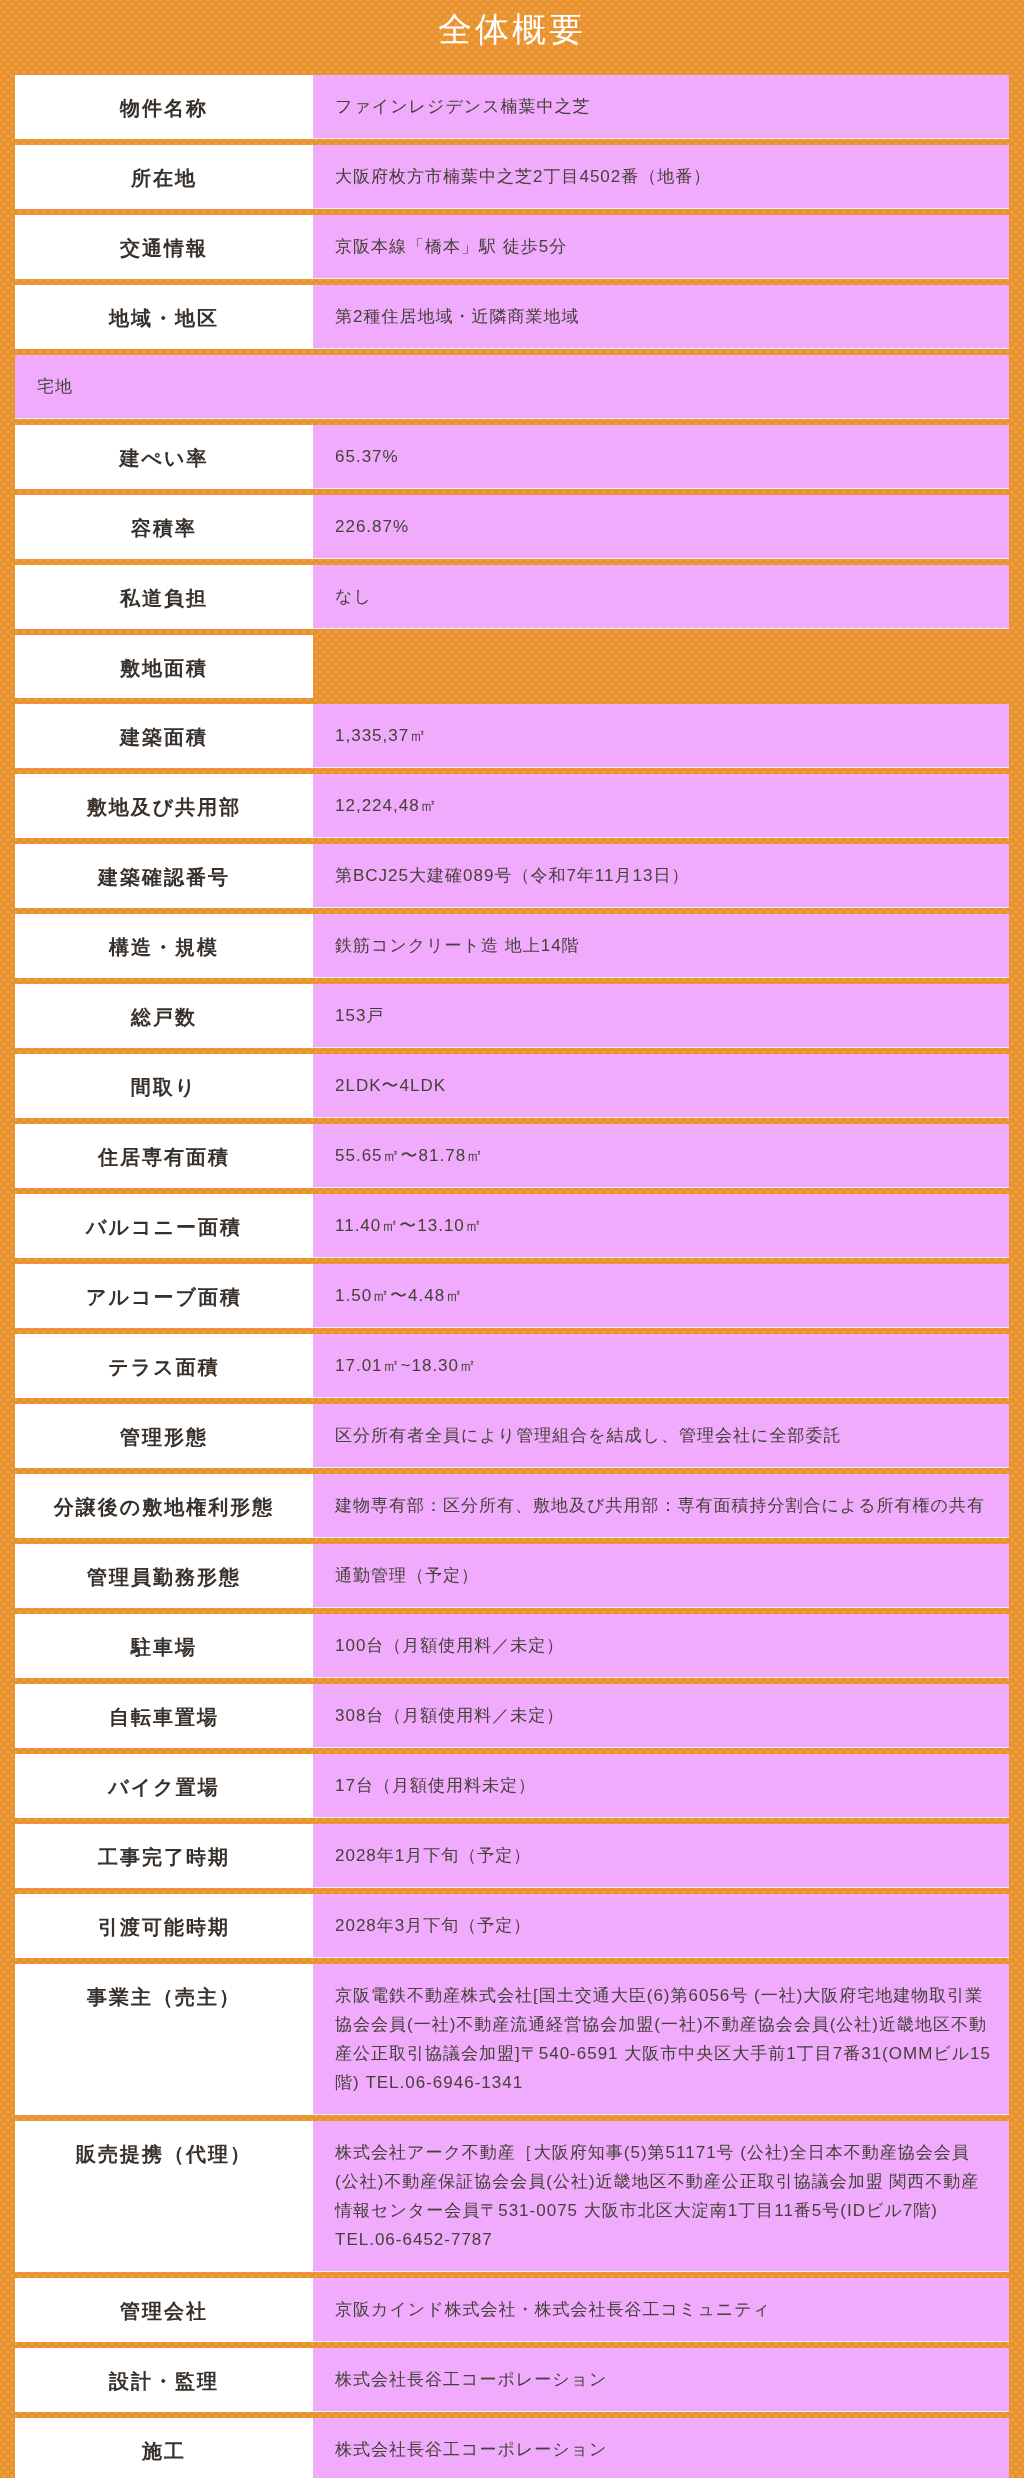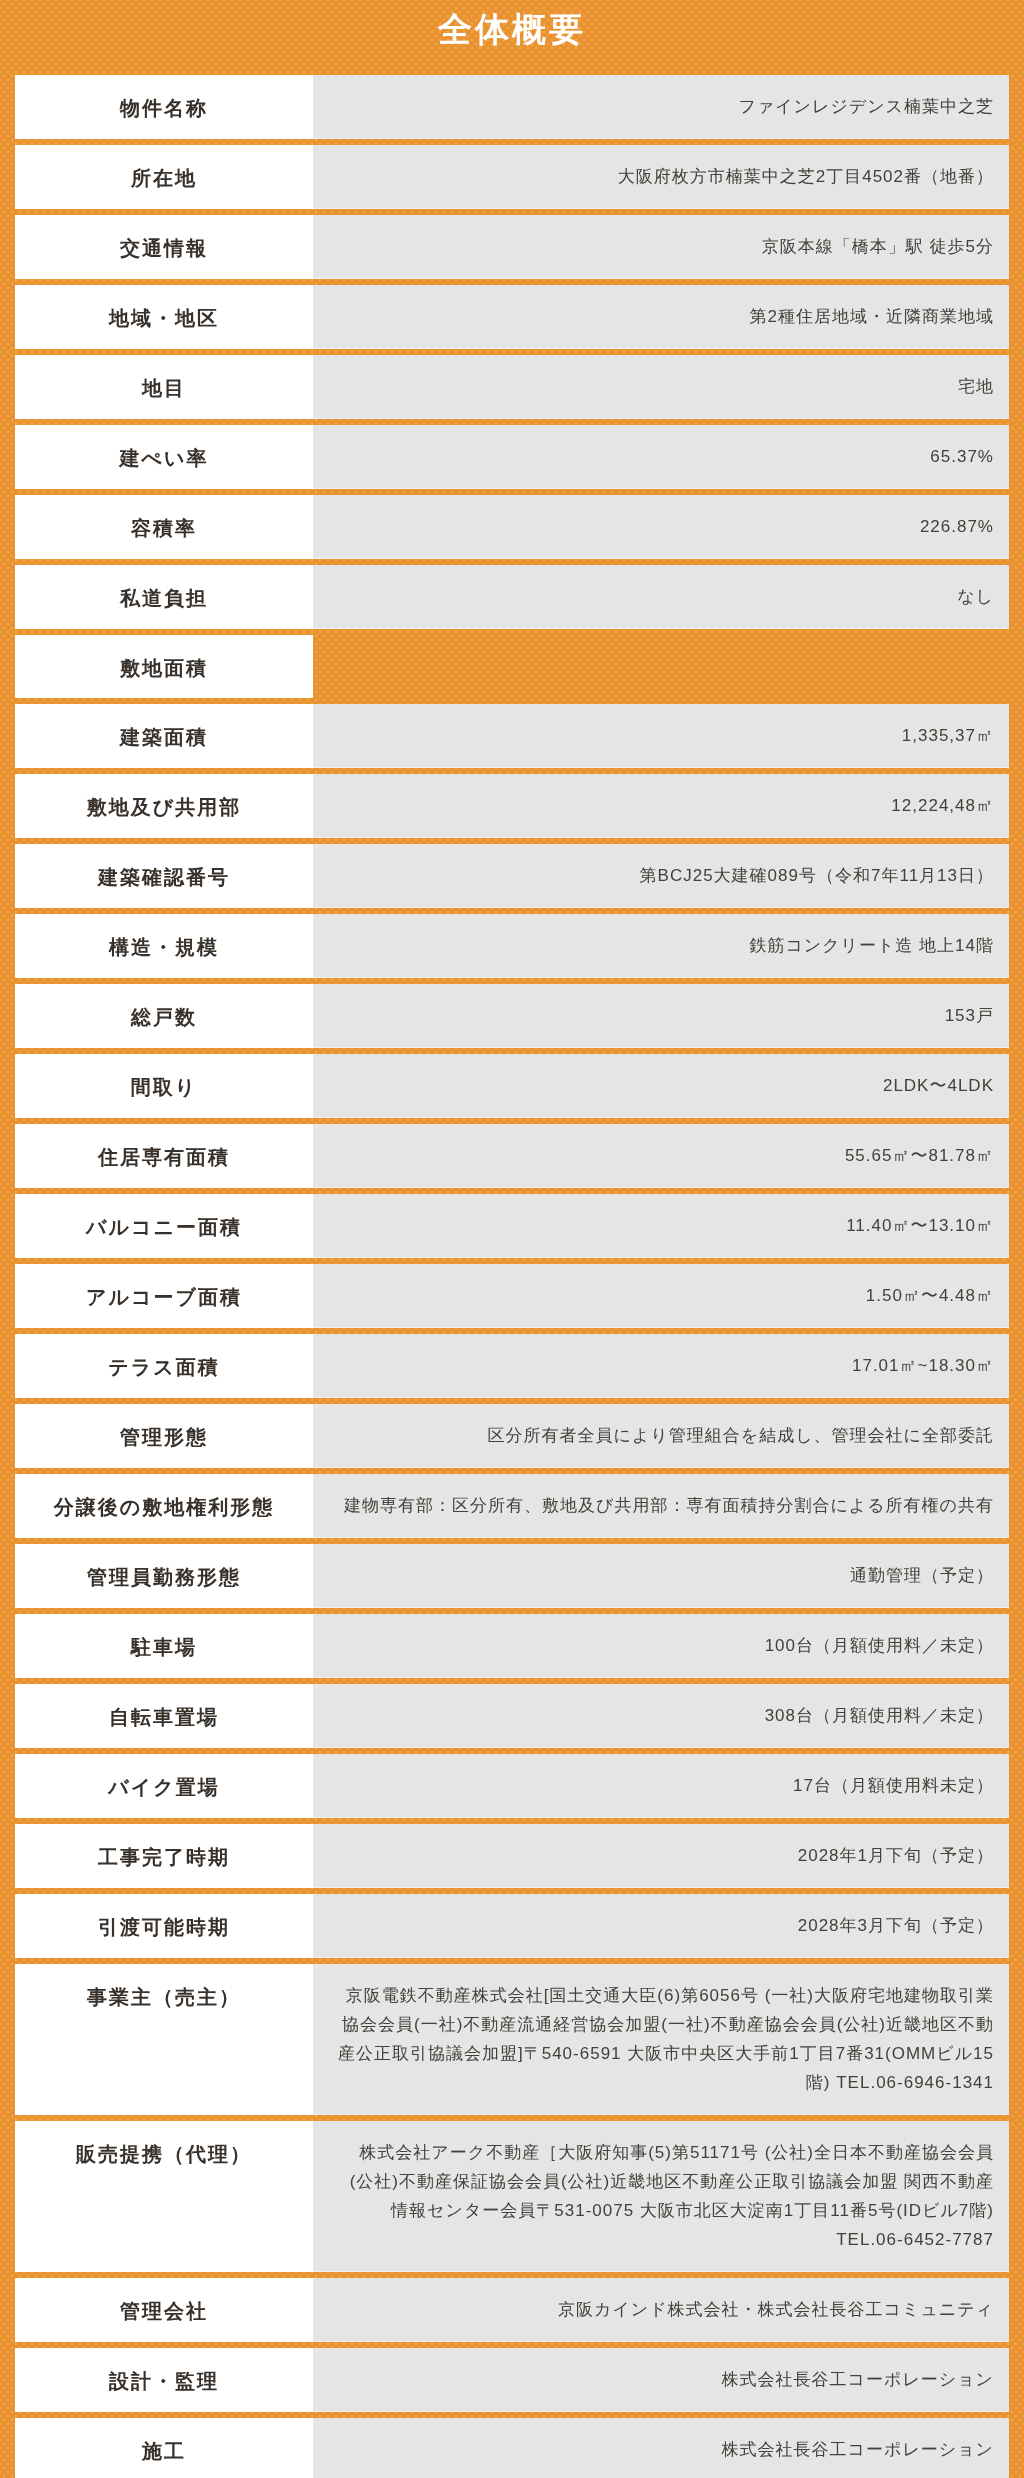--- a/index.html
+++ b/index.html
@@ -27,21 +27,21 @@
     display: flex;
     justify-content: center;
     align-items: flex-start;
     padding-top: 8px;
   }
   .header .title {
     margin: 0;
     color: #ffffff;
     font-size: 34px;
     line-height: 1.25;
-    font-weight: bold;
+    font-weight: normal;
     letter-spacing: 3px;
     text-align: right;
   }
   .overview-table {
     display: flex;
     flex-direction: column;
     background: transparent;
   }
   .row {
     display: flex;
@@ -63,31 +63,30 @@
     padding: 20px 8px 17px 8px;
     font-size: 20px;
     font-weight: bold;
     letter-spacing: 2px;
     line-height: 26px;
     color: #38302a;
     text-align: center;
   }
   .cell.value {
     flex: 1 1 auto;
-    background: #e5e5e5;
+    background: #f0abfc;
     padding: 17px 15px 17px 22px;
     font-size: 17px;
     line-height: 29px;
     letter-spacing: 1px;
     color: #454039;
     min-height: 63px;
     border-bottom: 1px solid #f1f1f1;
     word-break: break-word;
     overflow-wrap: anywhere;
-    text-align: right;
   }
   .row:last-child .cell.value {
     border-bottom: none;
   }
 </style>
 </head>
 <body>
 
 <div class="page">
   <div class="header">
@@ -109,21 +108,20 @@
     <div class="cell label">交通情報</div>
     <div class="cell value">京阪本線「橋本」駅 徒歩5分</div>
   </div>
 
   <div class="row">
     <div class="cell label">地域・地区</div>
     <div class="cell value">第2種住居地域・近隣商業地域</div>
   </div>
 
   <div class="row">
-    <div class="cell label">地目</div>
     <div class="cell value">宅地</div>
   </div>
 
   <div class="row">
     <div class="cell label">建ぺい率</div>
     <div class="cell value">65.37%</div>
   </div>
 
   <div class="row">
     <div class="cell label">容積率</div>

